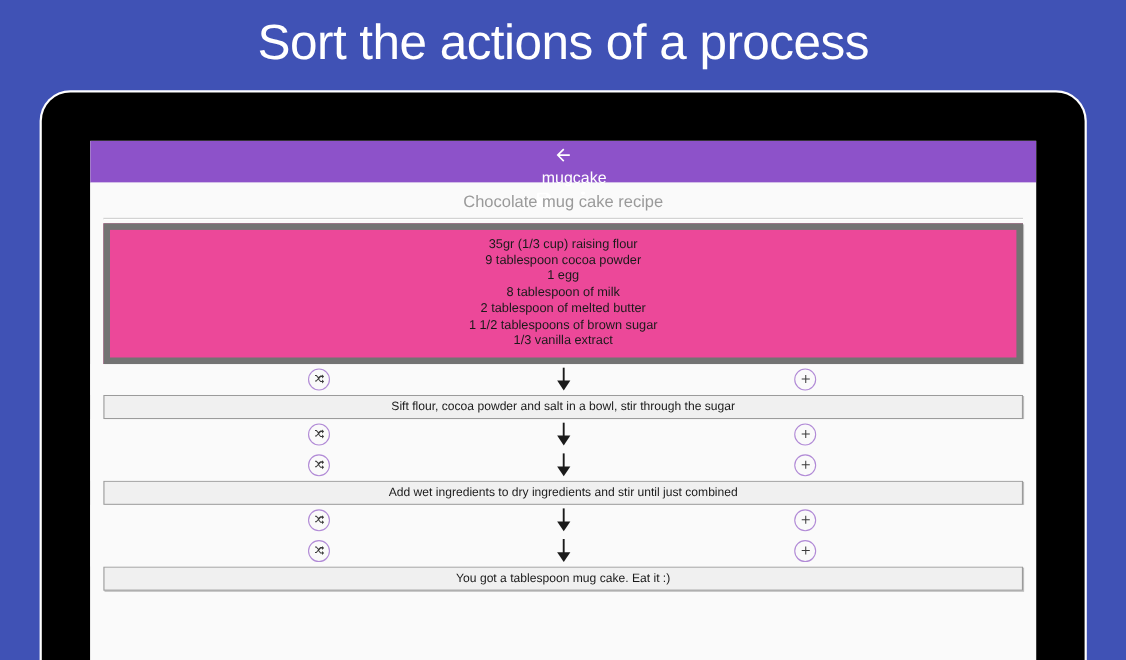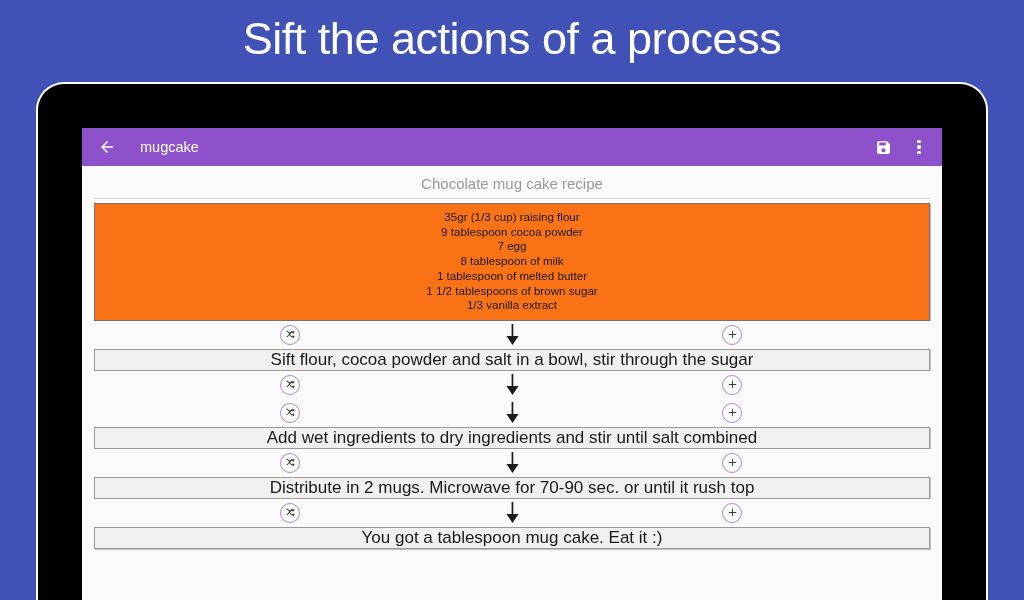--- a/index.html
+++ b/index.html
@@ -53,20 +53,21 @@
   }
 
   
   .appbar {
     height: 38px;
     background: #8d52c9;
     display: flex;
     align-items: center;
     padding: 0 12px;
     box-sizing: border-box;
+    flex-direction: column;
   }
   .appbar-back {
     width: 26px;
     height: 26px;
     display: flex;
     align-items: center;
     justify-content: center;
     flex: none;
   }
   .appbar-title {
@@ -119,22 +120,22 @@
   }
   .divider {
     height: 1px;
     background: #cfcfcf;
     margin: 0 12px 3px 12px;
     border-bottom: 1px solid #ffffff;
   }
 
   .ingredients-box {
     margin: 0 12px;
-    background: #f97316;
-    border: 1px solid #737373;
+    background: #ec4899;
+    border: 6px solid #737373;
     box-shadow: 1px 1px 0 0 #bdbdbd;
     padding: 6px 0 7px 0;
     text-align: center;
   }
   .ingredients-box div {
     font-size: 11.6px;
     color: #1a1a1a;
     line-height: 14.7px;
   }
 
@@ -178,29 +179,29 @@
 
   .step-box {
     margin: 0 12px;
     background: #f0f0f0;
     border: 1px solid #9b9b9b;
     box-shadow: 1px 1px 0 0 #bdbdbd;
     height: 20px;
     display: flex;
     align-items: center;
     justify-content: center;
-    font-size: 17px;
+    font-size: 11px;
     color: #1a1a1a;
     text-align: center;
   }
 </style>
 </head>
 <body>
 
-<div class="promo-title">Sift the actions of a process</div>
+<div class="promo-title">Sort the actions of a process</div>
 
 <div class="tablet">
   <div class="tablet-screen">
 
     <div class="appbar">
       <div class="appbar-back">
         <svg width="18" height="18" viewBox="0 0 24 24" aria-hidden="true">
           <path d="M20 11H7.8l5.6-5.6L12 4l-8 8 8 8 1.4-1.4L7.8 13H20z" fill="#ffffff"></path>
         </svg>
       </div>
@@ -220,23 +221,23 @@
     </div>
 
     <div class="content">
 
       <div class="recipe-label">Chocolate mug cake recipe</div>
       <div class="divider"></div>
 
       <div class="ingredients-box">
         <div>35gr (1/3 cup) raising flour</div>
         <div>9 tablespoon cocoa powder</div>
-        <div>7 egg</div>
+        <div>1 egg</div>
         <div>8 tablespoon of milk</div>
-        <div>1 tablespoon of melted butter</div>
+        <div>2 tablespoon of melted butter</div>
         <div>1 1/2 tablespoons of brown sugar</div>
         <div>1/3 vanilla extract</div>
       </div>
 
       <div class="connector">
         <div class="shuffle-wrap">
           <div class="circle-icon">
             <svg width="11" height="11" viewBox="0 0 24 24" aria-hidden="true">
               <path d="M17 3l4 4-4 4V8h-2.5L11 12l3.5 4H17v-3l4 4-4 4v-3h-3.3L9.4 13 6 17H3v-2h2.2l3.9-4.6L5.2 6H3V4h3.1l3.6 4.2L13.7 5H17V3z" fill="#3a3a3a"></path>
             </svg>
@@ -299,46 +300,45 @@
         </div>
         <div class="plus-wrap">
           <div class="circle-icon">
             <svg width="11" height="11" viewBox="0 0 24 24" aria-hidden="true">
               <path d="M11 4h2v7h7v2h-7v7h-2v-7H4v-2h7z" fill="#3a3a3a"></path>
             </svg>
           </div>
         </div>
       </div>
 
-      <div class="step-box">Add wet ingredients to dry ingredients and stir until salt combined</div>
-
-      <div class="connector">
-        <div class="shuffle-wrap">
-          <div class="circle-icon">
-            <svg width="11" height="11" viewBox="0 0 24 24" aria-hidden="true">
-              <path d="M17 3l4 4-4 4V8h-2.5L11 12l3.5 4H17v-3l4 4-4 4v-3h-3.3L9.4 13 6 17H3v-2h2.2l3.9-4.6L5.2 6H3V4h3.1l3.6 4.2L13.7 5H17V3z" fill="#3a3a3a"></path>
-            </svg>
-          </div>
-        </div>
-        <div class="arrow-wrap">
-          <svg width="13" height="22" viewBox="0 0 13 22" aria-hidden="true">
-            <rect x="5.6" y="0" width="1.7" height="13" fill="#1a1a1a"></rect>
-            <polygon points="0.5,12 12.5,12 6.5,21" fill="#1a1a1a"></polygon>
-          </svg>
-        </div>
-        <div class="plus-wrap">
-          <div class="circle-icon">
-            <svg width="11" height="11" viewBox="0 0 24 24" aria-hidden="true">
-              <path d="M11 4h2v7h7v2h-7v7h-2v-7H4v-2h7z" fill="#3a3a3a"></path>
-            </svg>
-          </div>
-        </div>
-      </div>
-
-      <div class="step-box">Distribute in 2 mugs. Microwave for 70-90 sec. or until it rush top</div>
+      <div class="step-box">Add wet ingredients to dry ingredients and stir until just combined</div>
+
+      <div class="connector">
+        <div class="shuffle-wrap">
+          <div class="circle-icon">
+            <svg width="11" height="11" viewBox="0 0 24 24" aria-hidden="true">
+              <path d="M17 3l4 4-4 4V8h-2.5L11 12l3.5 4H17v-3l4 4-4 4v-3h-3.3L9.4 13 6 17H3v-2h2.2l3.9-4.6L5.2 6H3V4h3.1l3.6 4.2L13.7 5H17V3z" fill="#3a3a3a"></path>
+            </svg>
+          </div>
+        </div>
+        <div class="arrow-wrap">
+          <svg width="13" height="22" viewBox="0 0 13 22" aria-hidden="true">
+            <rect x="5.6" y="0" width="1.7" height="13" fill="#1a1a1a"></rect>
+            <polygon points="0.5,12 12.5,12 6.5,21" fill="#1a1a1a"></polygon>
+          </svg>
+        </div>
+        <div class="plus-wrap">
+          <div class="circle-icon">
+            <svg width="11" height="11" viewBox="0 0 24 24" aria-hidden="true">
+              <path d="M11 4h2v7h7v2h-7v7h-2v-7H4v-2h7z" fill="#3a3a3a"></path>
+            </svg>
+          </div>
+        </div>
+      </div>
+
 
       <div class="connector">
         <div class="shuffle-wrap">
           <div class="circle-icon">
             <svg width="11" height="11" viewBox="0 0 24 24" aria-hidden="true">
               <path d="M17 3l4 4-4 4V8h-2.5L11 12l3.5 4H17v-3l4 4-4 4v-3h-3.3L9.4 13 6 17H3v-2h2.2l3.9-4.6L5.2 6H3V4h3.1l3.6 4.2L13.7 5H17V3z" fill="#3a3a3a"></path>
             </svg>
           </div>
         </div>
         <div class="arrow-wrap">

